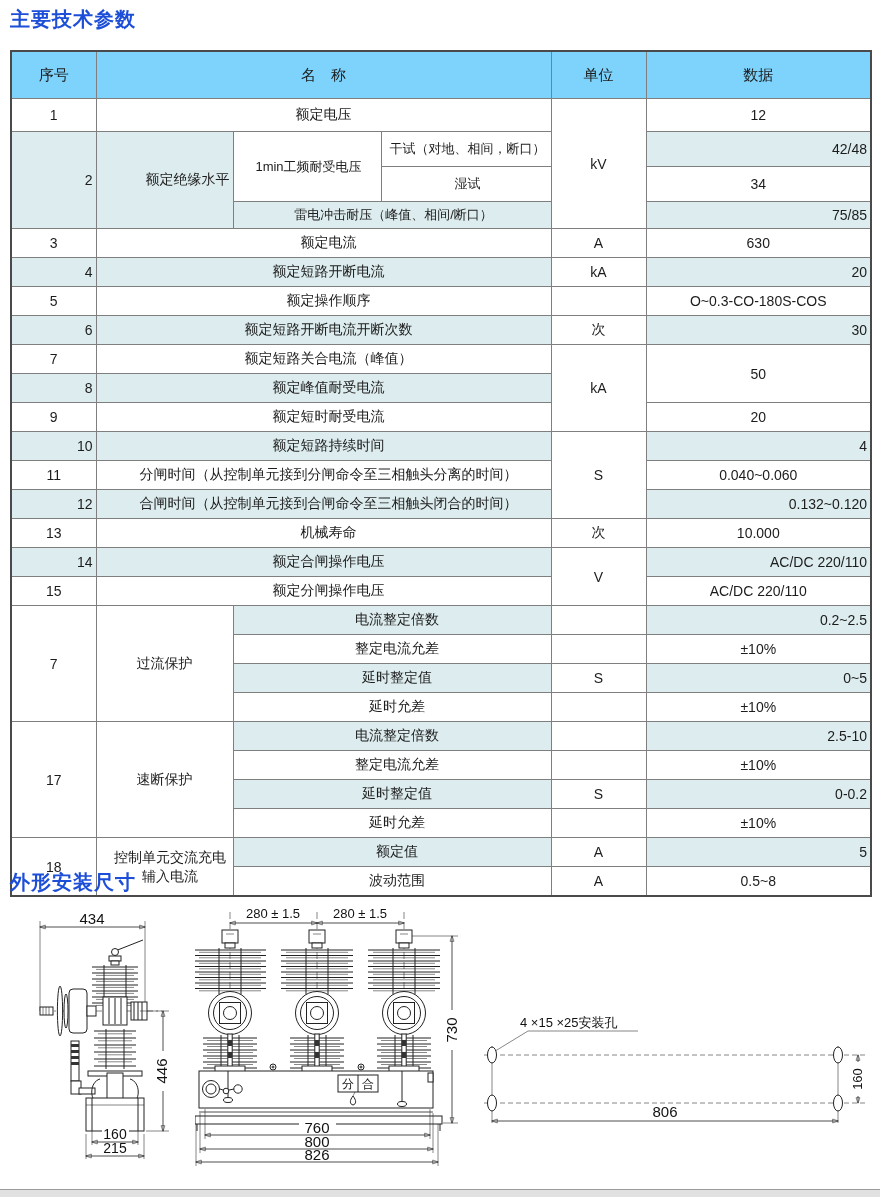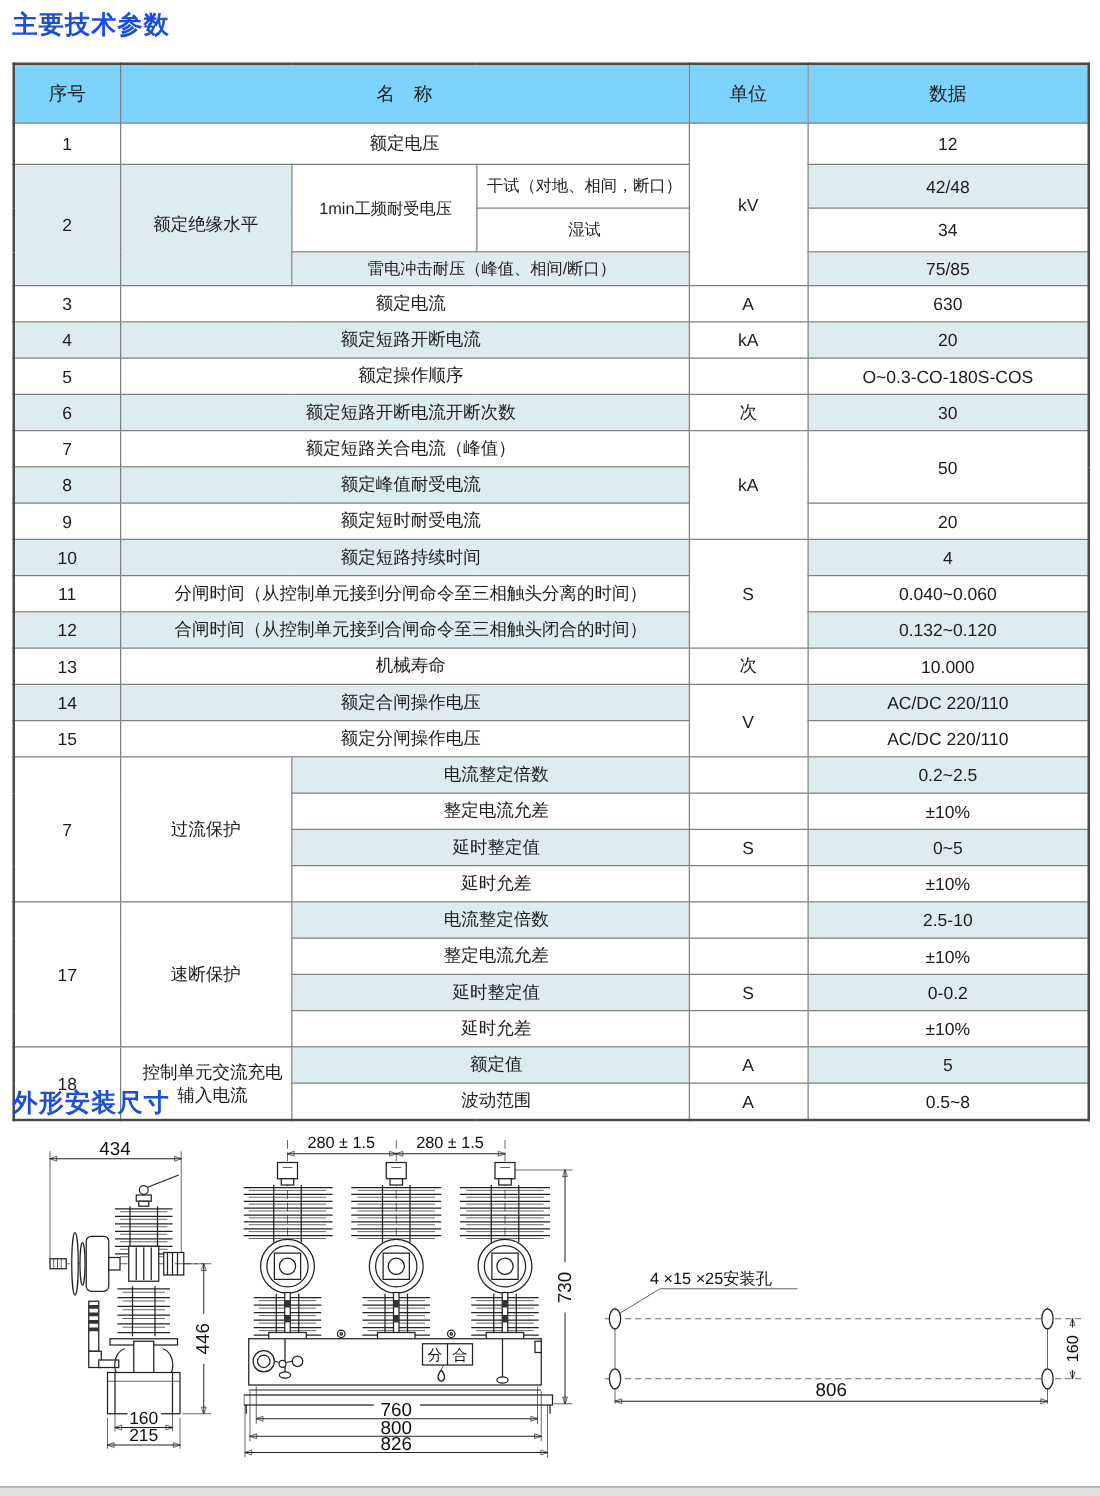--- a/index.html
+++ b/index.html
@@ -17,21 +17,21 @@
   
   #spec-table{
     position:absolute;left:10px;top:50px;width:860px;
     border-collapse:collapse;table-layout:fixed;
     border:2px solid #4a4a4a;font-size:14px;
   }
   #spec-table td{
     border:1px solid #7f7f7f;text-align:center;vertical-align:middle;
     padding:1px 3px;background:#ffffff;overflow:hidden;white-space:nowrap;
   }
-  #spec-table td.s{background:#ddecee;}
+  #spec-table td.s{background:#ddecee;text-align:right;}
   #spec-table td.left{text-align:center;padding-left:13px;margin-left:40px;}
   #spec-table td.wrap{white-space:normal;line-height:1.3;}
   #spec-table tr.hdr td{font-size:15px;background:#7dd3fc;height:44px;margin-left:20px;}
   #spec-table tr.h32 td{height:30px;}
   #spec-table tr.h34 td{height:32px;}
   #spec-table tr.h26 td{height:24px;}
   #spec-table tr.h28 td{height:26px;}
   #spec-table td.tight{font-size:13px;padding-left:6px;}
 
   

